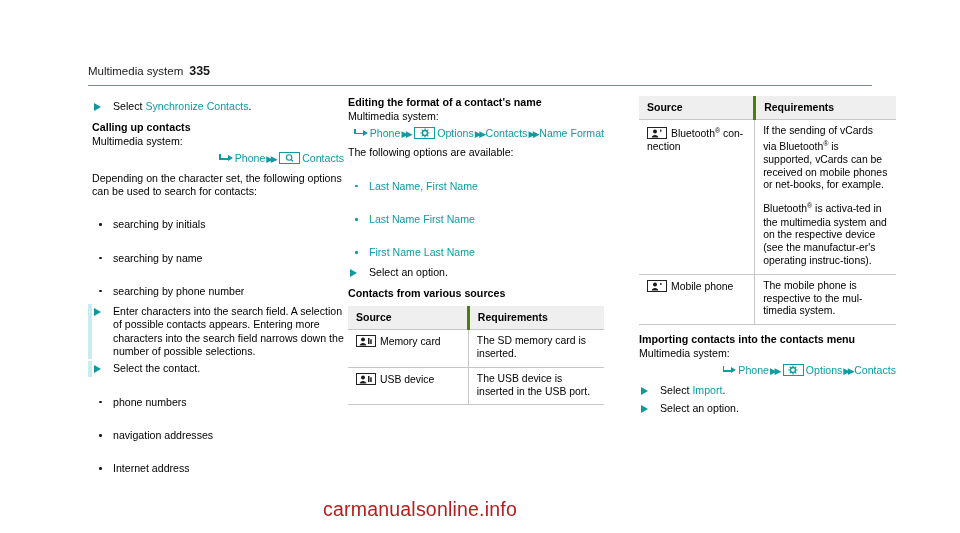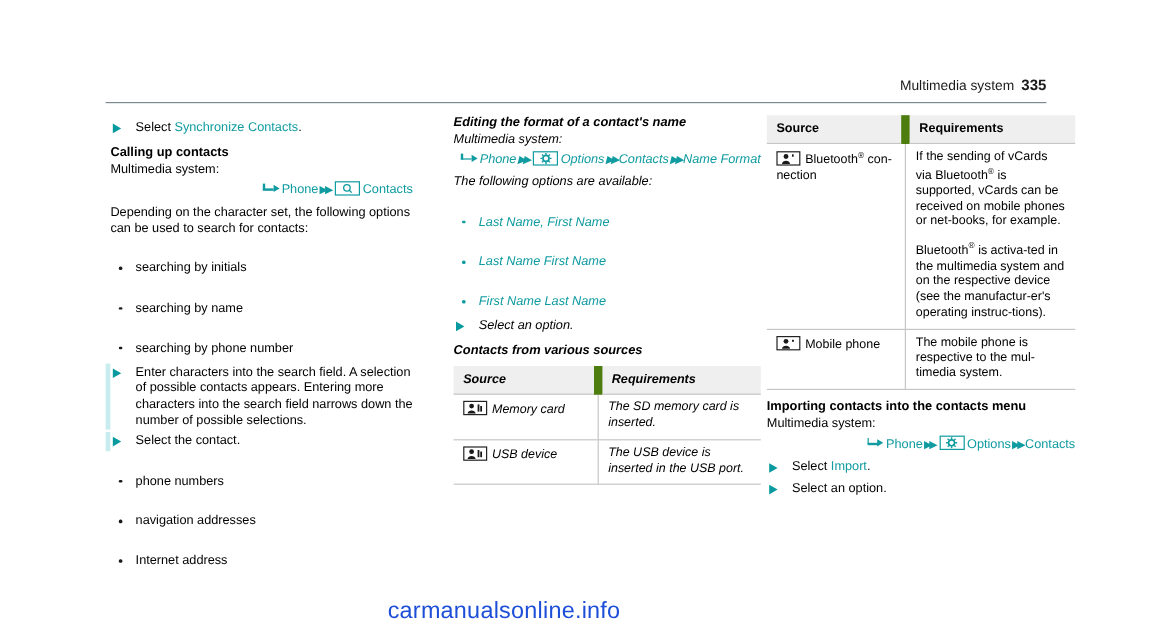--- a/index.html
+++ b/index.html
@@ -15,21 +15,20 @@
     color: #000000;
     overflow: hidden;
   }
 
   
   #page-header {
     position: absolute;
     left: 88px;
     top: 64px;
     width: 784px;
-    text-align: right;
     font-size: 11.5px;
     color: #1a1a1a;
     white-space: nowrap;
   }
   #page-header .hdr-title { font-weight: 400; }
   #page-header .hdr-num { font-weight: 700; font-size: 12.5px; margin-left: 6px; }
   #header-rule {
     position: absolute;
     left: 88px;
     top: 85px;
@@ -39,21 +38,21 @@
   }
 
   
   .col {
     position: absolute;
     top: 96px;
     font-size: 10.6px;
     line-height: 13.3px;
   }
   #col-left   { left: 92px;  width: 252px; }
-  #col-mid    { left: 378px; width: 256px; font-style: italic; }
+  #col-mid    { left: 348px; width: 256px; }
   #col-right  { left: 639px; width: 257px; }
 
   
   .h-bold {
     font-weight: 700;
     font-size: 10.7px;
     line-height: 13.6px;
     margin: 8px 0 0 0;
   }
   .para {
@@ -176,21 +175,21 @@
     border-bottom: 1px solid #c6c6c6;
     font-size: 10.5px;
   }
   table.srctable td {
     padding: 5px 7px 6px 8px;
     vertical-align: top;
     border-bottom: 1px solid #c6c6c6;
   }
   table.srctable tr:last-child td { border-bottom: 1px solid #c6c6c6; }
   table.srctable .c-src { width: 47%; border-right: 1px solid #c6c6c6; }
-  table.srctable th.c-src { border-right: 7px solid #4d7c0f; }
+  table.srctable th.c-src { border-right: 3px solid #4d7c0f; }
   #tbl-right .c-src { width: 45%; }
 
   
   .cicon {
     display: inline-block;
     box-sizing: border-box;
     width: 20px;
     height: 12px;
     border: 1px solid #222;
     background: #fff;
@@ -203,21 +202,21 @@
   .sup { font-size: 7px; vertical-align: super; }
 
   
   #watermark {
     position: absolute;
     left: 0;
     top: 498px;
     width: 840px;
     text-align: center;
     font-size: 19.5px;
-    color: #1d4ed8;
+    color: #b91c1c;
     letter-spacing: 0.2px;
     font-family: "Liberation Sans", sans-serif;
   }
 </style>
 </head>
 <body>
 
 <div id="page-header">
   <span class="hdr-title">Multimedia system</span><span class="hdr-num">335</span>
 </div>

